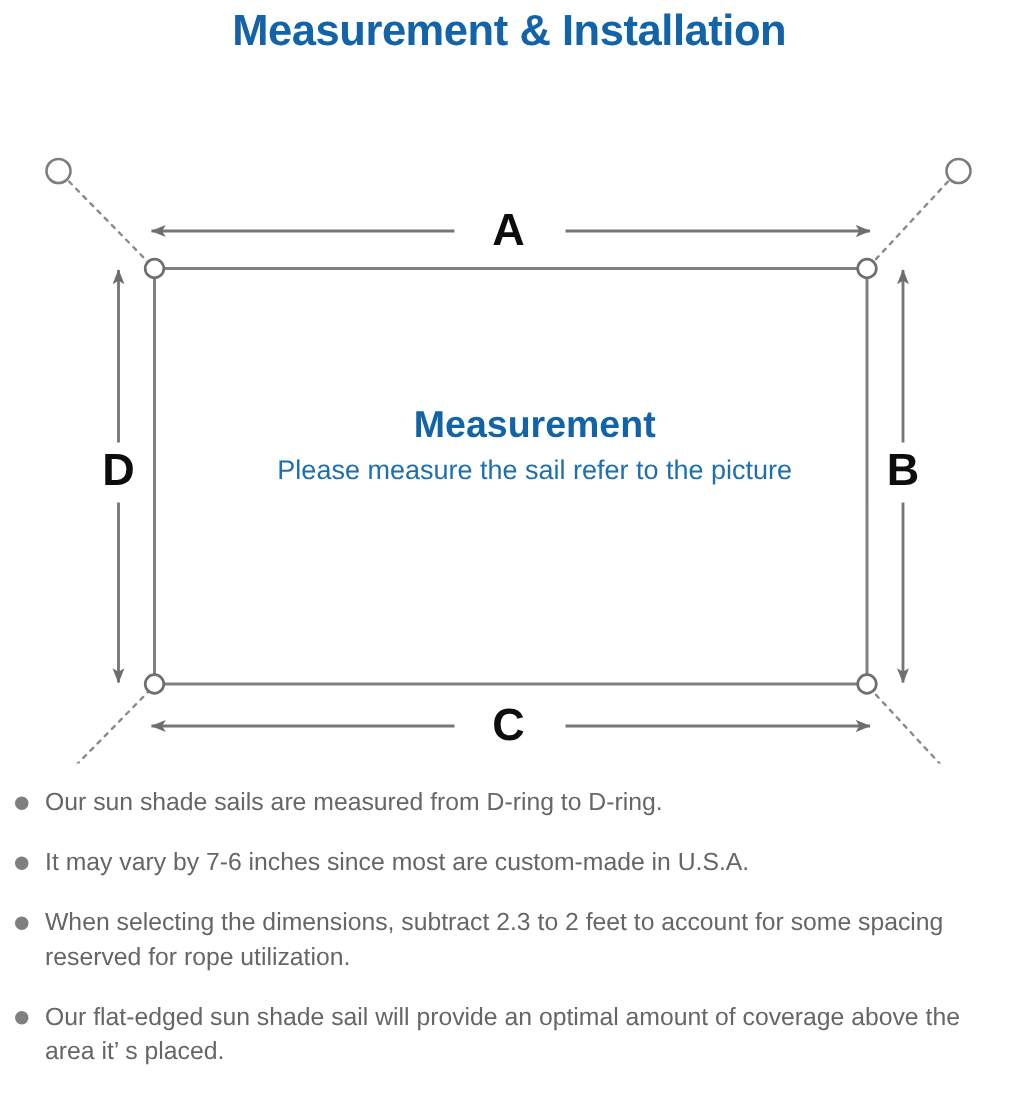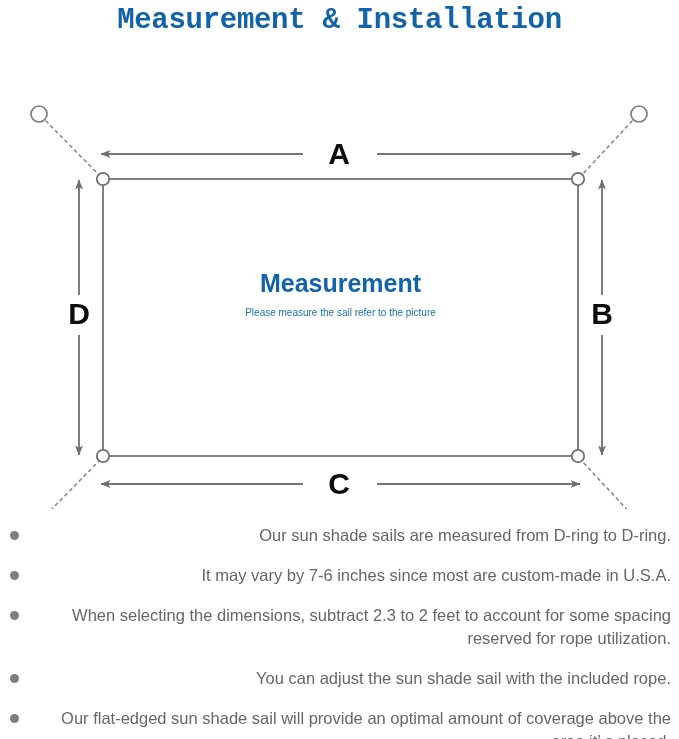--- a/index.html
+++ b/index.html
@@ -13,21 +13,21 @@
     height: 739px;
     font-family: "Liberation Sans", sans-serif;
     color: #595959;
     overflow: hidden;
     position: relative;
   }
 
   
   .page-title {
     text-align: center;
-    font-family: Liberation Mono, monospace;
+    font-family: Liberation Sans, sans-serif;
     font-weight: bold;
     font-size: 29px;
     letter-spacing: -0.3px;
     color: #1263a8;
     margin: 0;
     padding-top: 3px;
     line-height: 36px;
     white-space: nowrap;
   }
 
@@ -61,32 +61,33 @@
   #dim-d { left: 60px;  top: 258px; width: 38px; padding: 2px 0; }
   #dim-b { left: 583px; top: 258px; width: 38px; padding: 2px 0; }
 
   
   .center-block {
     position: absolute;
     left: 103px;
     top: 228px;
     width: 475px;
     text-align: center;
+    padding-left: 16px;
   }
   .center-title {
     font-family: "Liberation Sans", sans-serif;
     font-weight: bold;
     font-size: 25px;
     color: #1263a8;
     line-height: 32px;
     margin: 0;
   }
   .center-sub {
     font-family: "Liberation Sans", sans-serif;
-    font-size: 10px;
+    font-size: 18px;
     color: #1f6fae;
     line-height: 22px;
     margin: 3px 0 16px 0;
   }
 
   
   .notes {
     position: absolute;
     left: 0;
     top: 524px;
@@ -110,21 +111,20 @@
     background: #7f7f7f;
     margin-top: 7px;
     margin-right: 11px;
   }
   .note-text {
     flex: 1 1 auto;
     font-family: "Liberation Sans", sans-serif;
     font-size: 16.5px;
     line-height: 23px;
     color: #666666;
-    text-align: right;
   }
 </style>
 </head>
 <body>
 
 <h1 class="page-title">Measurement &amp; Installation</h1>
 
 <div class="diagram-wrap">
 
   <svg class="diagram-svg" width="679" height="470" viewBox="0 0 679 470">
@@ -195,19 +195,15 @@
     <li class="note-item">
       <span class="note-bullet"></span>
       <span class="note-text">It may vary by 7-6 inches since most are custom-made in U.S.A.</span>
     </li>
     <li class="note-item">
       <span class="note-bullet"></span>
       <span class="note-text">When selecting the dimensions, subtract 2.3 to 2 feet to account for some spacing reserved for rope utilization.</span>
     </li>
     <li class="note-item">
       <span class="note-bullet"></span>
-      <span class="note-text">You can adjust the sun shade sail with the included rope.</span>
-    </li>
-    <li class="note-item">
-      <span class="note-bullet"></span>
       <span class="note-text">Our flat-edged sun shade sail will provide an optimal amount of coverage above the area it’ s placed.</span>
     </li>
   </ul>
 
 </body></html>

